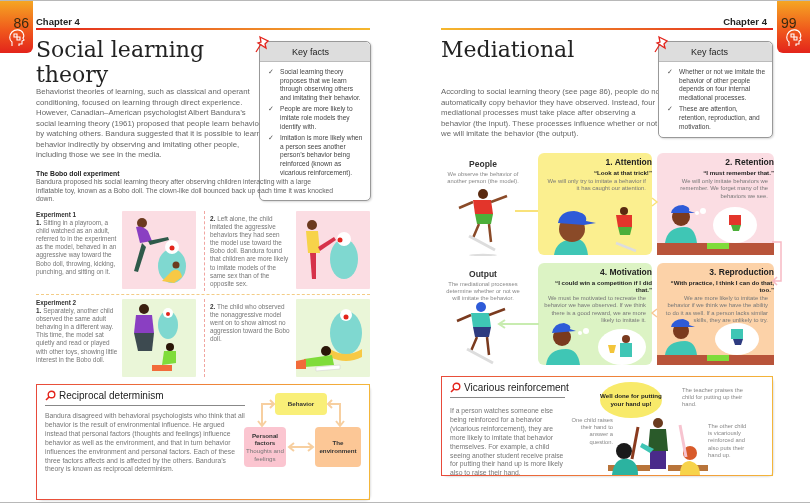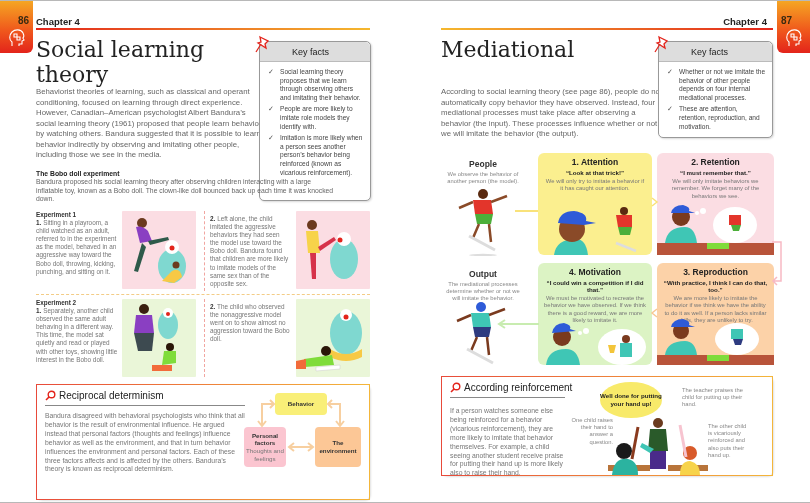--- a/index.html
+++ b/index.html
@@ -5,21 +5,21 @@
 *{box-sizing:border-box;margin:0;padding:0}
 html,body{width:810px;height:503px;overflow:hidden;background:#fff}
 body{font-family:"Liberation Sans",sans-serif;color:#555;position:relative}
 .spread{position:absolute;left:0;top:0;width:810px;height:503px;background:#fff;border-top:1px solid #b8b8b8;border-bottom:1px solid #b8b8b8}
 .page{position:absolute;top:0;height:503px;width:405px}
 .page.left{left:0}
 .page.right{left:405px}
 .tab{position:absolute;top:0;width:33px;height:52px;background:linear-gradient(180deg,#f5a623 0%,#f05a1c 55%,#e3241b 100%);border-radius:0 0 6px 0}
 .page.right .tab{right:0;border-radius:0 0 0 6px}
 .page.left .tab{left:0}
-.tab .pnum{position:absolute;top:14px;font-size:10px;color:#3a2a10;font-weight:bold}
+.tab .pnum{position:absolute;top:14px;font-size:14px;color:#3a2a10;font-weight:normal}
 .page.left .tab .pnum{right:4px}
 .page.right .tab .pnum{left:4px}
 .tab .head-icon{position:absolute;top:27px;left:7px;width:20px;height:20px}
 .chapter{position:absolute;top:15px;font-size:9.5px;font-weight:bold;color:#222}
 .rule{position:absolute;top:27px;height:2px}
 .page.left .chapter{left:36px}
 .page.left .rule{left:36px;width:334px;background:linear-gradient(90deg,#e3241b,#f5b82e)}
 .page.right .chapter{right:43px}
 .page.right .rule{left:36px;width:332px;background:linear-gradient(90deg,#f5b82e,#e3241b)}
 .ptitle{position:absolute;top:36px;left:36px;font-family:"DejaVu Serif",serif;font-size:22px;line-height:25px;color:#222;font-weight:normal;width:210px}
@@ -41,21 +41,21 @@
 .greenbg{background:#eaf6d8}
 .vdiv{position:absolute;border-left:1px dashed #f1a5a0}
 .hdiv{position:absolute;border-top:1px dashed #f3cc86;height:0}
 .box{position:absolute;border:1.5px solid;border-image:linear-gradient(90deg,#e84a3a,#f4b63a) 1;background:#fff;box-shadow:1px 1px 2px rgba(0,0,0,.12)}
 .box .bh{position:absolute;left:8px;top:5px;font-size:10px;color:#222;padding-left:14px}
 .box .bh .mag{position:absolute;left:0;top:0;width:11px;height:11px}
 .box .bline{position:absolute;left:8px;top:20px;height:1px;background:#888}
 .box .btext{position:absolute;left:8px;top:27px;font-size:6.8px;line-height:8.9px;color:#777}
 .dnode{position:absolute;border-radius:4px;font-size:6.2px;line-height:7.6px;color:#333;text-align:center;display:flex;flex-direction:column;justify-content:center;align-items:center;font-weight:bold}
 .dnode .sub{font-weight:normal;color:#777}
-.panel{position:absolute;border-radius:6px;text-align:center}
+.panel{position:absolute;border-radius:6px;text-align:right}
 .panel .pt{font-size:8.5px;color:#222;font-weight:bold;margin-top:4px;display:block}
 .panel .pq{font-size:6.2px;color:#222;font-weight:bold;margin-top:2px;display:block}
 .panel .pd{font-size:5.9px;line-height:7.4px;color:#777;margin:2px 6px 0;display:block}
 .io{position:absolute;text-align:center}
 .io .it{font-size:8.5px;color:#333;font-weight:bold;display:block}
 .io .id{font-size:5.8px;line-height:7.2px;color:#888;display:block;margin-top:2px}
 .arrow{position:absolute}
 .cap{position:absolute;font-size:5.8px;line-height:7.2px;color:#888}
 .bubble{position:absolute;background:#f8ea6a;border-radius:50%;font-size:6.2px;line-height:7.6px;color:#222;font-weight:bold;text-align:center;display:flex;align-items:center;justify-content:center}
 svg{display:block}
@@ -201,21 +201,21 @@
           <path d="M48 56 H70"></path>
             <path d="M52 52 L47 56 L52 60"></path>
             <path d="M66 52 L71 56 L66 60"></path>
         </g>
       </svg>
     </div>
   </div>
 
   <div class="page right">
     <div class="tab">
-      <span class="pnum">87</span>
+      <span class="pnum">99</span>
       <svg class="head-icon" viewBox="0 0 20 20" fill="none" stroke="#fff" stroke-width="1.1">
         <path d="M5 18 V14 C2 12 2 7 5 4 C8 1 14 1 16 5 C17 7 17 9 16 10 L17 12 L15 13 V16 H12 V18"></path>
         <path d="M7 6 H10 V9 H7 Z M10 9 H13 V12 H10 Z"></path>
       </svg>
     </div>
     <div class="chapter">Chapter 4</div>
     <div class="rule"></div>
 
     <h1 class="ptitle">
       <span>Mediational</span><br>
@@ -342,21 +342,21 @@
     <svg style="position:absolute;left:92px;top:318px" width="42" height="10" viewBox="0 0 42 10">
       <path d="M42 5 H3 M8 1 L2 5 L8 9" stroke="#c8ecb0" stroke-width="2" fill="none"></path>
     </svg>
 
     <div class="box" style="left:36px;top:375px;width:332px;height:100px;border-radius:6px">
       <div class="bh">
         <svg class="mag" viewBox="0 0 11 11">
             <circle cx="6.5" cy="4.5" r="3.3" fill="none" stroke="#e3241b" stroke-width="1.4"></circle>
             <path d="M4 7 L1 10" stroke="#e3241b" stroke-width="1.6"></path>
           </svg>
-        <span>According reinforcement</span>
+        <span>Vicarious reinforcement</span>
       </div>
       <div class="bline" style="width:115px"></div>
       <p class="btext" style="width:118px;top:30px">If a person watches someone else being reinforced for a behavior (vicarious reinforcement), they are more likely to imitate that behavior themselves. For example, a child seeing another student receive praise for putting their hand up is more likely also to raise their hand.</p>
 
       <div class="bubble" style="left:158px;top:5px;width:62px;height:36px">Well done for putting your hand up!</div>
       <div class="cap" style="left:127px;top:40px;width:44px;text-align:right">One child raises their hand to answer a question.</div>
       <div class="cap" style="left:240px;top:10px;width:70px">The teacher praises the child for putting up their hand.</div>
       <div class="cap" style="left:266px;top:46px;width:40px">The other child is vicariously reinforced and also puts their hand up.</div>
 
       <svg style="position:absolute;left:166px;top:30px" width="100" height="68" viewBox="0 0 100 68">

